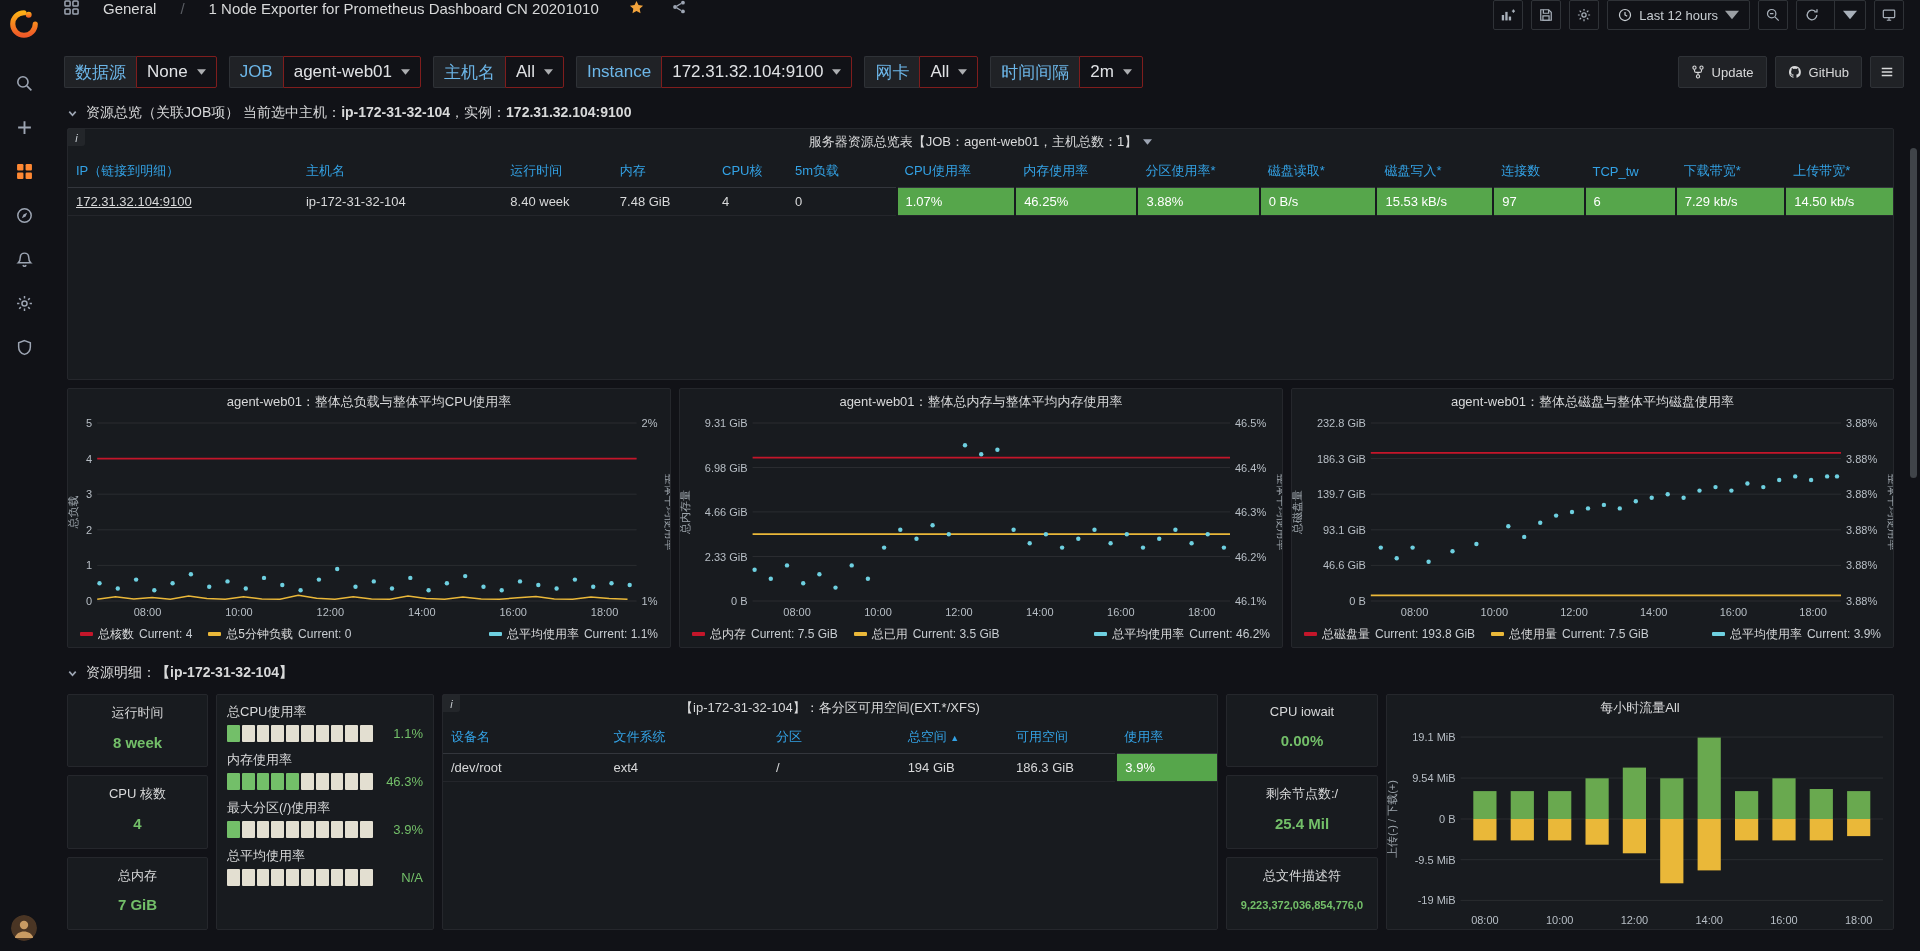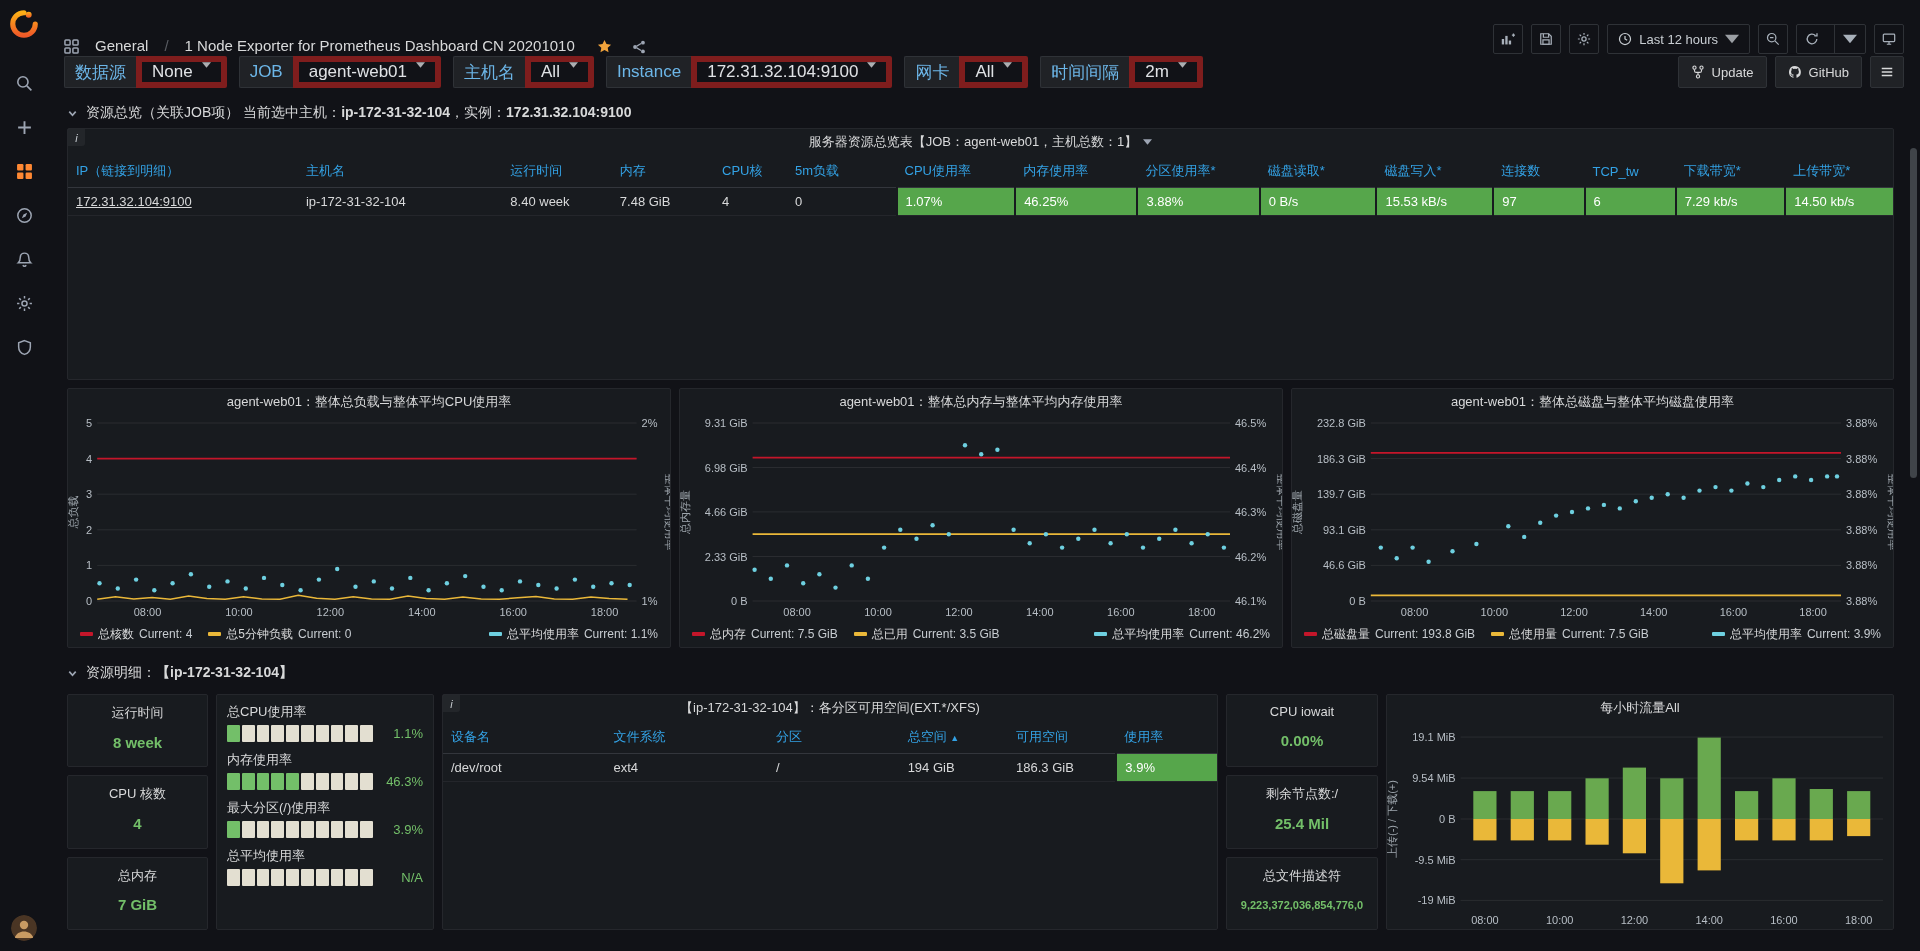--- a/index.html
+++ b/index.html
@@ -8,39 +8,39 @@
 svg{display:block}
 
 .sidebar{position:absolute;left:0;top:0;bottom:0;width:48px;display:flex;flex-direction:column;align-items:center;padding:9px 0 10px;z-index:5}
 .logo{width:30px;height:30px;margin-bottom:22px;cursor:pointer}
 .side-icon{width:36px;height:44px;display:flex;align-items:center;justify-content:center;color:#9DA5B3;cursor:pointer}
 .side-icon svg{width:17px;height:17px}
 .side-icon.active{color:#FF8833}
 .avatar{margin-top:auto;width:26px;height:26px;border-radius:50%;overflow:hidden;cursor:pointer}
 
 .main{margin-left:48px;height:100%;display:flex;flex-direction:column}
-.navbar{height:54px;display:flex;align-items:flex-end;padding:0 16px;gap:16px;flex:none}
+.navbar{height:54px;display:flex;align-items:flex-start;padding:0 16px;gap:24px;flex:none}
 .nav-grid{color:#9DA5B3;display:flex}
 .crumb{font-size:15px;cursor:pointer;white-space:nowrap}
 .crumb-sep{color:#5a5d63}
 .star{color:#F2A33C;display:flex;margin-left:6px;cursor:pointer}
 .share{color:#9DA5B3;display:flex;margin-left:4px;cursor:pointer}
 .nav-right{margin-left:auto;display:flex;gap:8px;align-items:center}
 .nav-btn{height:30px;min-width:30px;border:1px solid #2F3237;border-radius:2px;background:transparent;color:#A8B0BA;display:inline-flex;align-items:center;justify-content:center;gap:7px;padding:0 7px;font-size:13px;font-family:inherit;cursor:pointer;white-space:nowrap}
 .nav-btn svg{width:14px;height:14px}
 .time-picker{color:#C9CED3;padding:0 10px}
 .refresh-combo{padding:0;overflow:hidden}
 .rc-l,.rc-r{display:flex;align-items:center;justify-content:center;height:100%;padding:0 8px}
 .rc-r{border-left:1px solid #2F3237}
 
 .submenu{display:flex;align-items:flex-start;padding:2px 16px 10px;flex:none}
 .var-list{display:flex;gap:12px;flex-wrap:wrap;align-items:center}
 .var-chip{display:inline-flex;height:32px;font-size:17px}
 .var-label{display:flex;align-items:center;padding:0 10px;background:#202226;border:1px solid #2F3237;border-right:none;border-radius:2px 0 0 2px;color:#6CB6E8;white-space:nowrap}
-.var-value{display:flex;align-items:flex-start;gap:9px;padding:0 10px;border:6px solid #7f1d1d;border-radius:0 2px 2px 0;color:#E0E2E5;cursor:pointer;white-space:nowrap;background:transparent}
+.var-value{display:flex;align-items:center;gap:9px;padding:0 10px;border:1px solid #7f1d1d;border-radius:0 2px 2px 0;color:#E0E2E5;cursor:pointer;white-space:nowrap;background:transparent}
 .caret{opacity:.75}
 .submenu-right{margin-left:auto;display:flex;gap:8px}
 .btn{height:32px;border:1px solid #2F3237;background:#202226;border-radius:2px;color:#D8D9DA;font-size:13px;display:inline-flex;align-items:center;gap:7px;padding:0 12px;cursor:pointer;font-family:inherit}
 .btn svg{width:14px;height:14px}
 .btn.square{padding:0 9px}
 
 .dash{flex:1;padding:0 26px 0 19px;overflow:hidden;position:relative}
 .row-head{display:flex;align-items:center;gap:8px;height:30px;font-size:14px;cursor:pointer;color:#D8D9DA;white-space:nowrap}
 .row-head b{font-weight:bold}
 .row-head .chev{color:#9DA5B3;display:flex}

